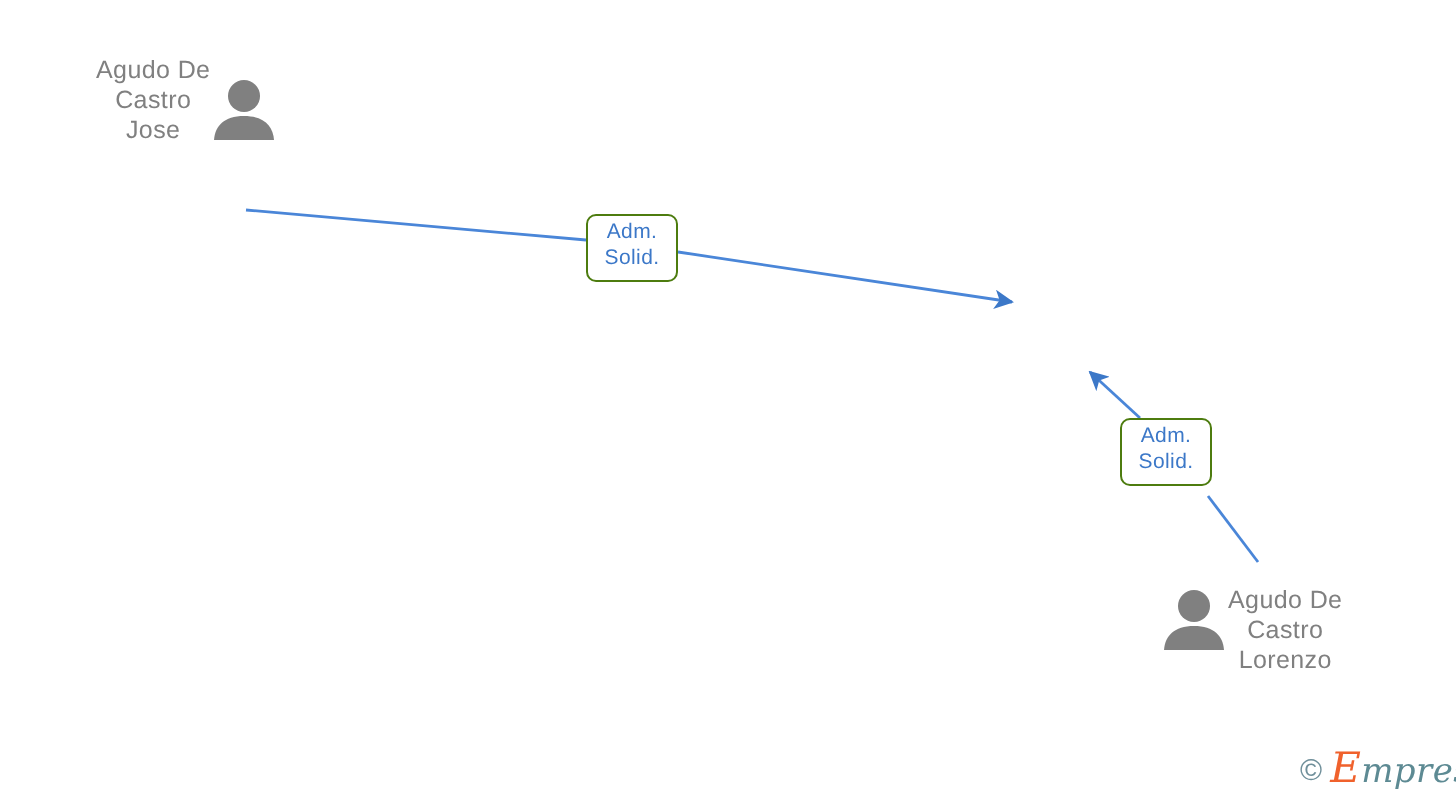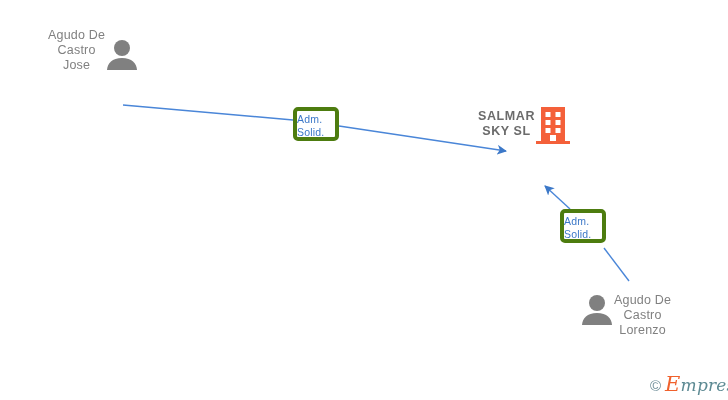--- a/index.html
+++ b/index.html
@@ -51,27 +51,27 @@
     font-weight: bold;
     line-height: 15px;
     text-align: center;
     white-space: pre-line;
     letter-spacing: 0.6px;
   }
 
   .edge-label {
     position: absolute;
     box-sizing: border-box;
-    border: 4px solid #4d7c0f;
+    border: 1px solid #4d7c0f;
     border-radius: 5px;
     background: #ffffff;
     color: #3c78c8;
     font-size: 10.5px;
     line-height: 13px;
-    text-align: left;
+    text-align: center;
     padding: 2px 0 0 0;
     white-space: pre-line;
     letter-spacing: 0.2px;
   }
 
   #watermark {
     position: absolute;
     display: flex;
     align-items: center;
     gap: 4px;
@@ -123,36 +123,20 @@
       <svg width="34" height="32" viewBox="0 0 34 32" xmlns="http://www.w3.org/2000/svg">
         <circle cx="17" cy="10" r="8" fill="#808080"></circle>
         <path d="M17 20 C 7 20 2.5 25 2 32 L 32 32 C 31.5 25 27 20 17 20 Z" fill="#808080"></path>
       </svg>
     </span>
   </div>
 
   <div class="edge-label" style="left:293px; top:107px; width:46px; height:34px;">Adm.
 Solid.</div>
 
-  <div class="node" style="left:478px; top:99px; width:114px;">
-    <div class="company-label">SALMAR
-SKY  SL</div>
-    <span class="company-icon" style="margin-top:6px;">
-      <svg width="36" height="40" viewBox="0 0 36 40" xmlns="http://www.w3.org/2000/svg">
-        <path d="M6 2 h24 v34 h5 v3 H1 v-3 h5 Z" fill="#f4603a"></path>
-        <rect x="10.5" y="7" width="5" height="5" fill="#ffffff"></rect>
-        <rect x="20.5" y="7" width="5" height="5" fill="#ffffff"></rect>
-        <rect x="10.5" y="15" width="5" height="5" fill="#ffffff"></rect>
-        <rect x="20.5" y="15" width="5" height="5" fill="#ffffff"></rect>
-        <rect x="10.5" y="23" width="5" height="5" fill="#ffffff"></rect>
-        <rect x="20.5" y="23" width="5" height="5" fill="#ffffff"></rect>
-        <rect x="15" y="30" width="6" height="6" fill="#ffffff"></rect>
-      </svg>
-    </span>
-  </div>
 
   <div class="edge-label" style="left:560px; top:209px; width:46px; height:34px;">Adm.
 Solid.</div>
 
   <div class="node" style="left:580px; top:284px; width:140px;">
     <span class="person-icon">
       <svg width="34" height="32" viewBox="0 0 34 32" xmlns="http://www.w3.org/2000/svg">
         <circle cx="17" cy="10" r="8" fill="#808080"></circle>
         <path d="M17 20 C 7 20 2.5 25 2 32 L 32 32 C 31.5 25 27 20 17 20 Z" fill="#808080"></path>
       </svg>

